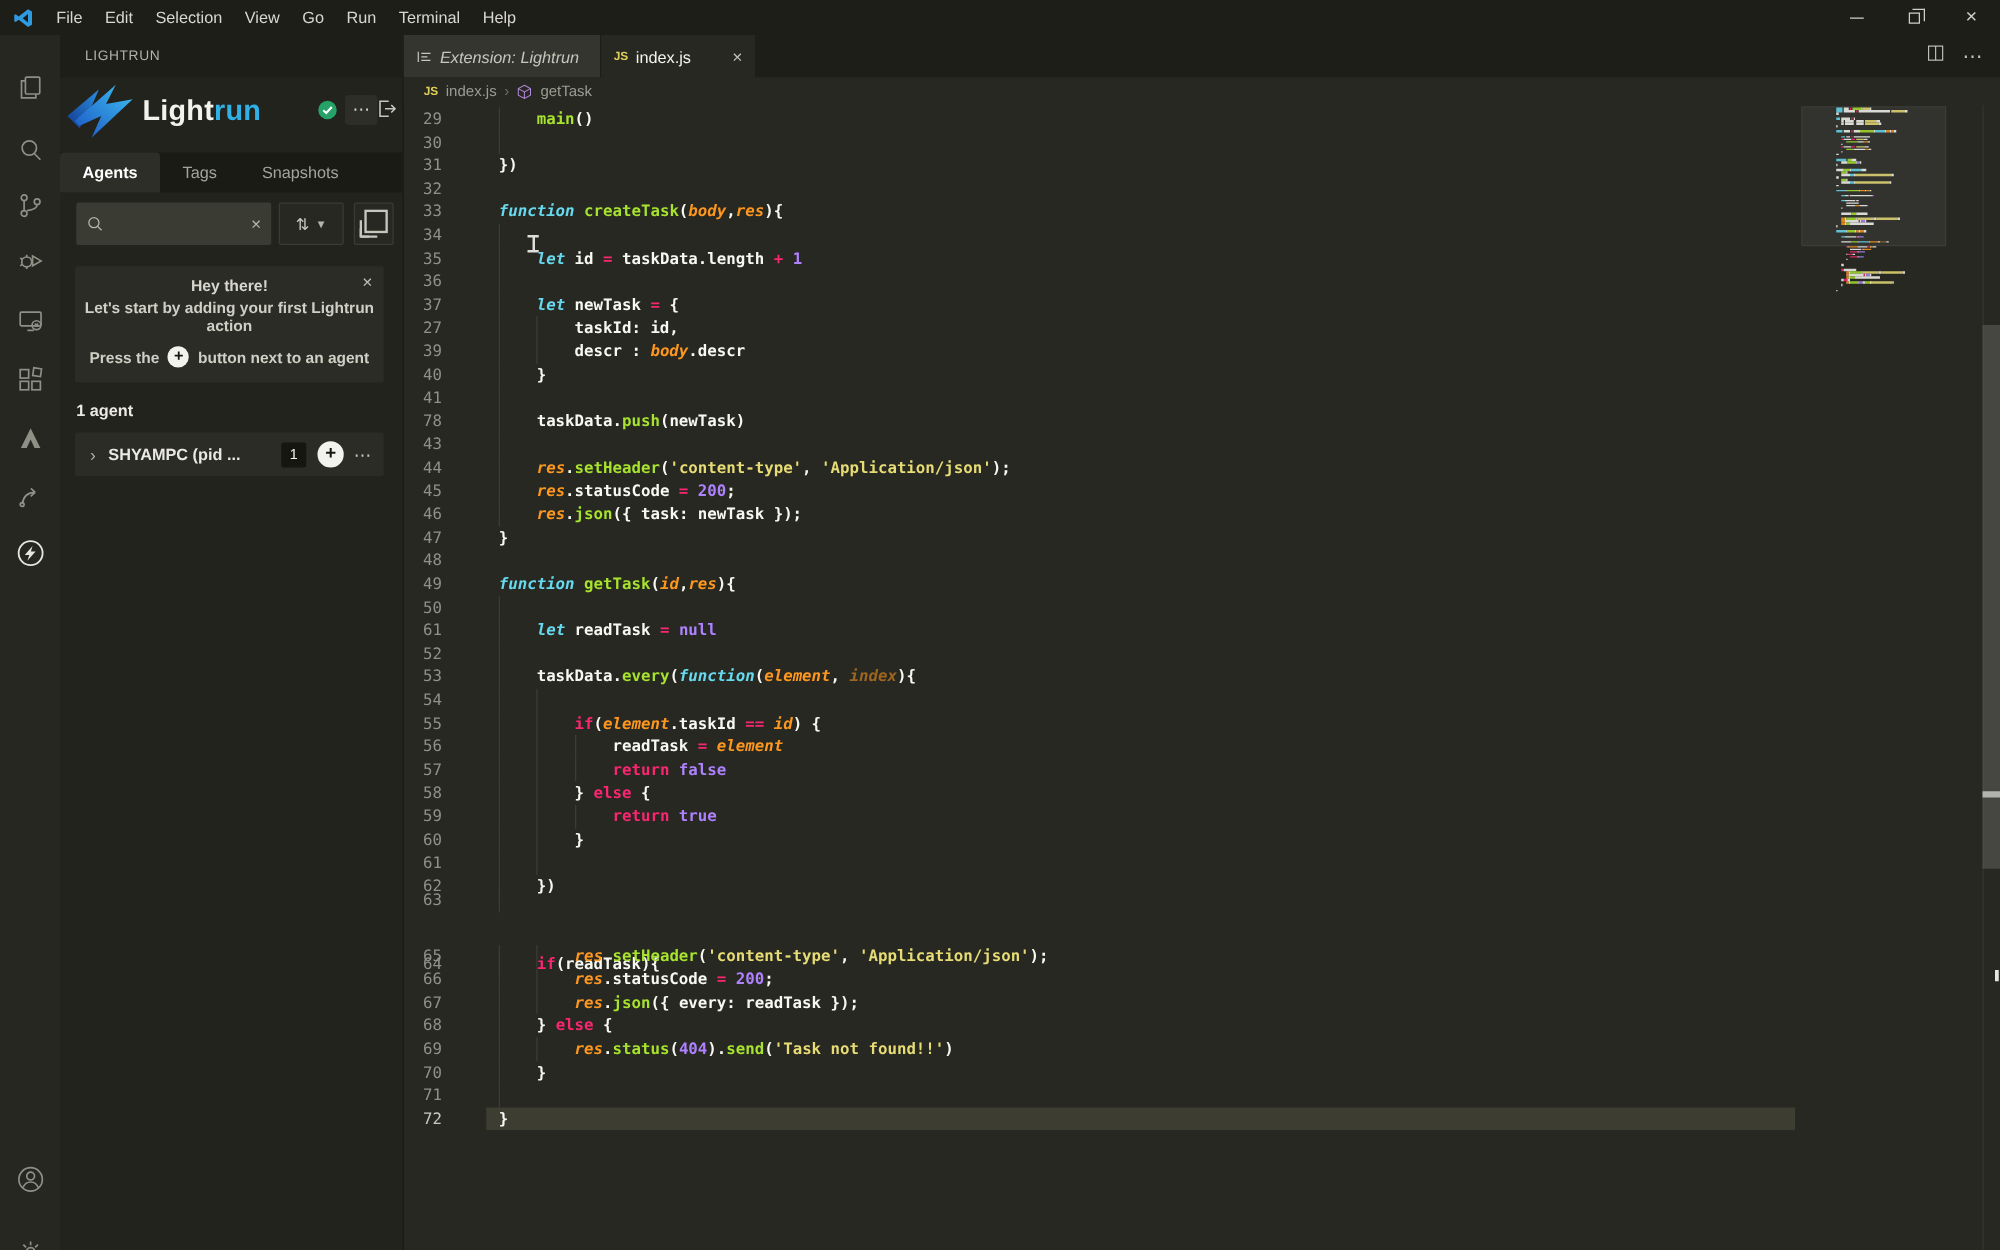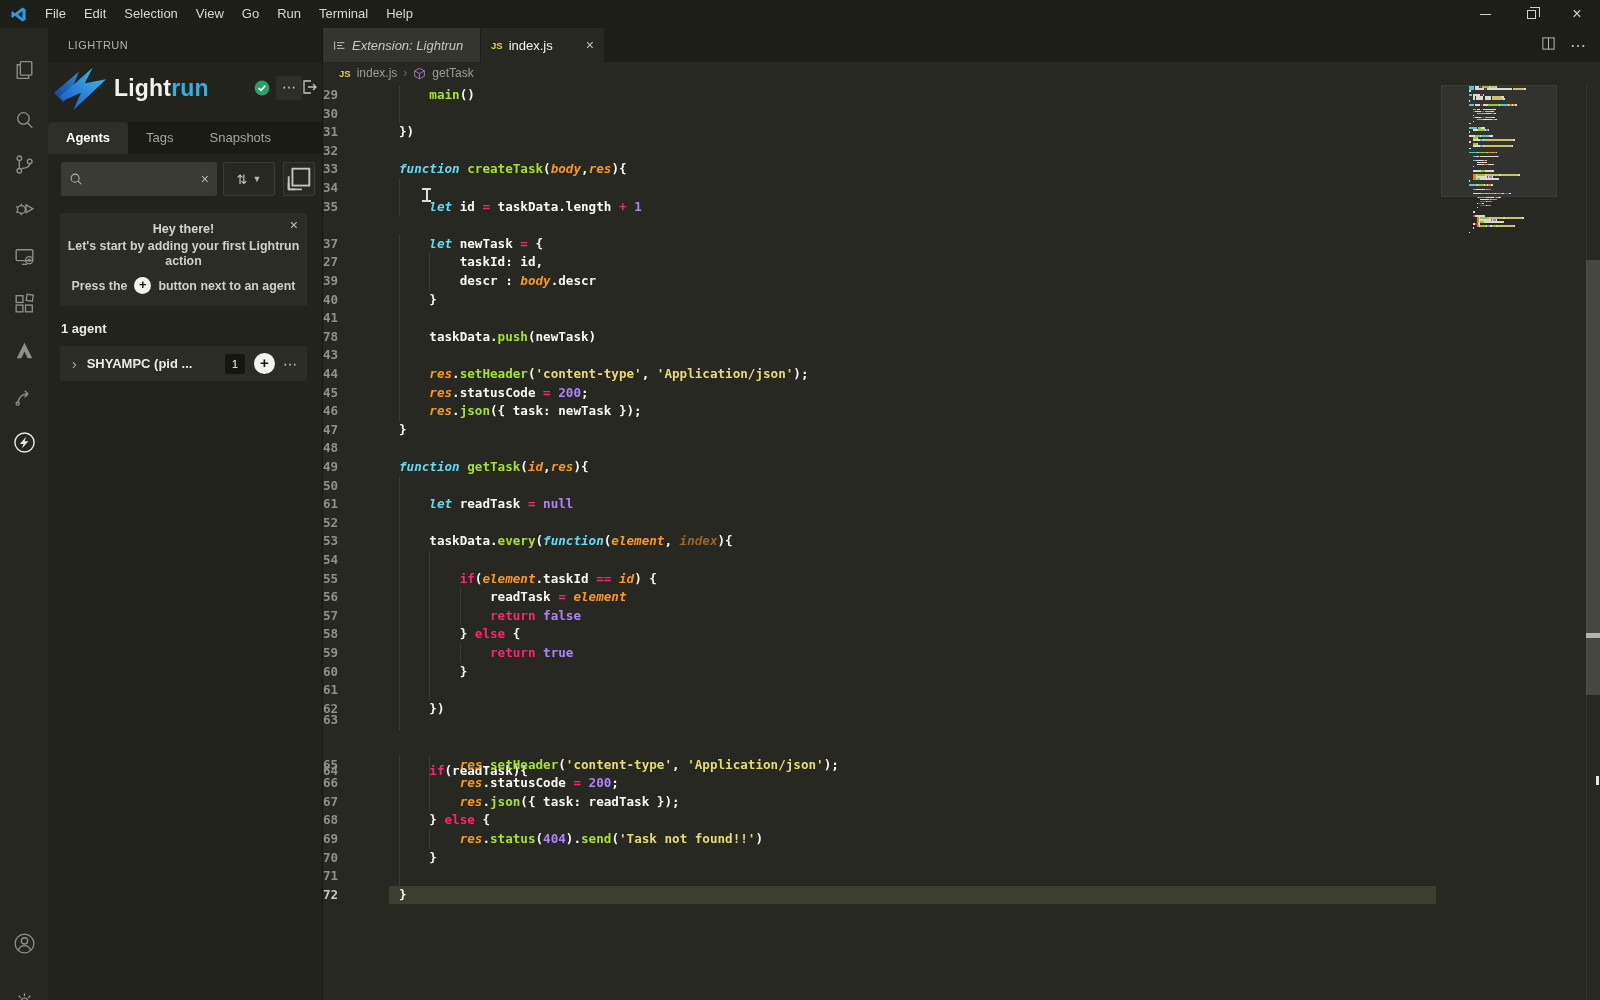--- a/index.html
+++ b/index.html
@@ -75,21 +75,21 @@
   .etab.active { background:#272822; color:#f4f4ec; width:124px; }
   .etab .close { margin-left:auto; color:#c0c0b8; font-size:14px; font-style:normal; }
   .js-badge { color:#e0ce58; font-weight:bold; font-size:9.5px; font-style:normal; }
   .tab-actions { margin-left:auto; display:flex; align-items:center; gap:14px; padding-right:14px; color:#c0c0b8; }
   .crumbs { height:22px; display:flex; align-items:center; gap:6px; padding-left:16px; font-size:12px; color:#9c9c92; background:#272822; }
   .crumb-sep { color:#6e6e66; }
 
   .editorwrap { position:relative; flex:1; overflow:hidden;
                 font-family:"DejaVu Sans Mono","Liberation Mono",monospace; font-weight:bold; font-size:12.6px; }
   .crow { position:absolute; left:0; right:0; height:18.6px; line-height:18.6px; }
-  .gut { position:absolute; left:0; width:46px; text-align:left; color:#90908a; font-weight:bold; }
+  .gut { position:absolute; left:0; width:46px; text-align:center; color:#90908a; font-weight:normal; }
   .gut.cur { color:#c8c8bf; }
   .codetext { position:absolute; left:76px; white-space:pre; color:#f8f8f2; }
   .gd { position:absolute; top:0; height:18.6px; width:1px; background:#3b3c35; }
   .curbg { position:absolute; left:66px; width:1047px; height:18.6px; background:#3e3d32; }
   .tk-p { color:#f8f8f2; } .tk-k { color:#f92672; } .tk-s { color:#66d9ef; font-style:italic; }
   .tk-c { color:#66d9ef; } .tk-f { color:#a6e22e; } .tk-o { color:#fd971f; font-style:italic; }
   .tk-n { color:#ae81ff; } .tk-t { color:#e6db74; } .tk-u { color:rgba(253,151,31,.55); font-style:italic; }
 
   .minimap { position:absolute; left:1118px; top:0; width:116px; }
   .mrow { position:absolute; height:2.05px; left:0; right:0; white-space:nowrap; font-size:0; }
@@ -434,20 +434,25 @@
         <div class="crow" style="top: 95px;">
           <div class="gd" style="left: 76px;"></div>
           <span class="gut">34</span>
           <span class="codetext"></span>
         </div>
         <div class="crow" style="top: 113.6px;">
           <div class="gd" style="left: 76px;"></div>
           <span class="gut">35</span>
           <span class="codetext"><span class="tk-p">    </span><span class="tk-s">let</span><span class="tk-p"> id </span><span class="tk-k">=</span><span class="tk-p"> taskData.length </span><span class="tk-k">+</span><span class="tk-p"> </span><span class="tk-n">1</span></span>
         </div>
+        <div class="crow" style="top: 132.2px;">
+          <div class="gd" style="left: 76px;"></div>
+          <span class="gut">36</span>
+          <span class="codetext"></span>
+        </div>
         <div class="crow" style="top: 150.8px;">
           <div class="gd" style="left: 76px;"></div>
           <span class="gut">37</span>
           <span class="codetext"><span class="tk-p">    </span><span class="tk-s">let</span><span class="tk-p"> newTask </span><span class="tk-k">=</span><span class="tk-p"> {</span></span>
         </div>
         <div class="crow" style="top: 169.4px;">
           <div class="gd" style="left: 76px;"></div>
           <div class="gd" style="left: 106.34px;"></div>
           <span class="gut">27</span>
           <span class="codetext"><span class="tk-p">        taskId: id,</span></span>
@@ -600,21 +605,21 @@
         <div class="crow" style="top: 690.2px;">
           <div class="gd" style="left: 76px;"></div>
           <div class="gd" style="left: 106.34px;"></div>
           <span class="gut">66</span>
           <span class="codetext"><span class="tk-p">        </span><span class="tk-o">res</span><span class="tk-p">.statusCode </span><span class="tk-k">=</span><span class="tk-p"> </span><span class="tk-n">200</span><span class="tk-p">;</span></span>
         </div>
         <div class="crow" style="top: 708.8px;">
           <div class="gd" style="left: 76px;"></div>
           <div class="gd" style="left: 106.34px;"></div>
           <span class="gut">67</span>
-          <span class="codetext"><span class="tk-p">        </span><span class="tk-o">res</span><span class="tk-p">.</span><span class="tk-f">json</span><span class="tk-p">({ task: readTask });</span></span>
+          <span class="codetext"><span class="tk-p">        </span><span class="tk-o">res</span><span class="tk-p">.</span><span class="tk-f">json</span><span class="tk-p">({ every: readTask });</span></span>
         </div>
         <div class="crow" style="top: 727.4px;">
           <div class="gd" style="left: 76px;"></div>
           <span class="gut">68</span>
           <span class="codetext"><span class="tk-p">    } </span><span class="tk-k">else</span><span class="tk-p"> {</span></span>
         </div>
         <div class="crow" style="top: 746px;">
           <div class="gd" style="left: 76px;"></div>
           <div class="gd" style="left: 106.34px;"></div>
           <span class="gut">69</span>

